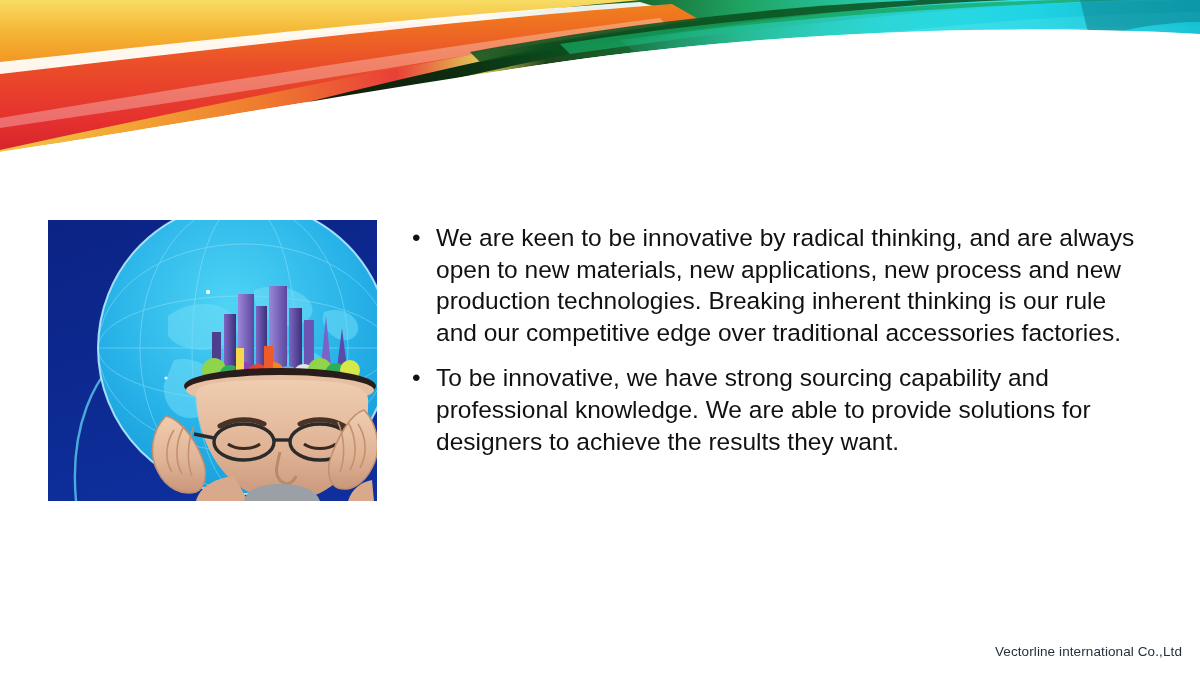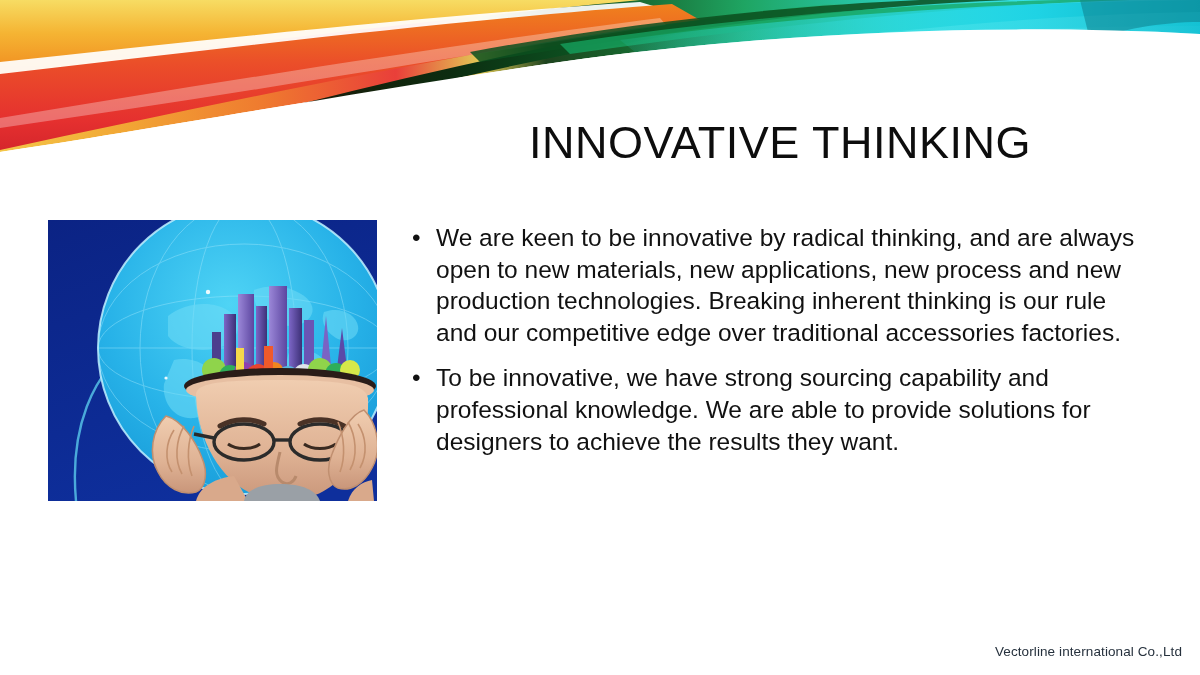--- a/index.html
+++ b/index.html
@@ -169,21 +169,20 @@
 
       <path d="M620,40 C800,16 990,2 1200,0 L1200,26 C1000,26 800,42 640,56 Z" fill="url(#cyanTail)"></path>
       <path d="M700,54 C900,28 1060,14 1200,12 L1200,48 C1040,48 860,62 720,74 Z" fill="url(#cyanTail2)" opacity="0.75"></path>
 
       <path d="M1080,0 L1200,0 L1200,22 C1160,22 1120,30 1090,40 Z" fill="#0e7f8c" opacity="0.55"></path>
 
       <path d="M0,152 C160,128 380,88 560,62 C760,34 980,22 1200,34 L1200,180 L0,180 Z" fill="#ffffff"></path>
     </svg>
   </div>
 
-  <div class="title">INNOVATIVE THINKING</div>
 
   <div class="picture-frame">
     <svg viewBox="0 0 329 281" xmlns="http://www.w3.org/2000/svg">
       <defs>
         <radialGradient id="globeG" cx="0.45" cy="0.35" r="0.85">
           <stop offset="0" stop-color="#4fd4f5"></stop>
           <stop offset="0.5" stop-color="#27b2e8"></stop>
           <stop offset="1" stop-color="#0f8ed0"></stop>
         </radialGradient>
         <linearGradient id="bgG" x1="0" y1="0" x2="0.4" y2="1">

